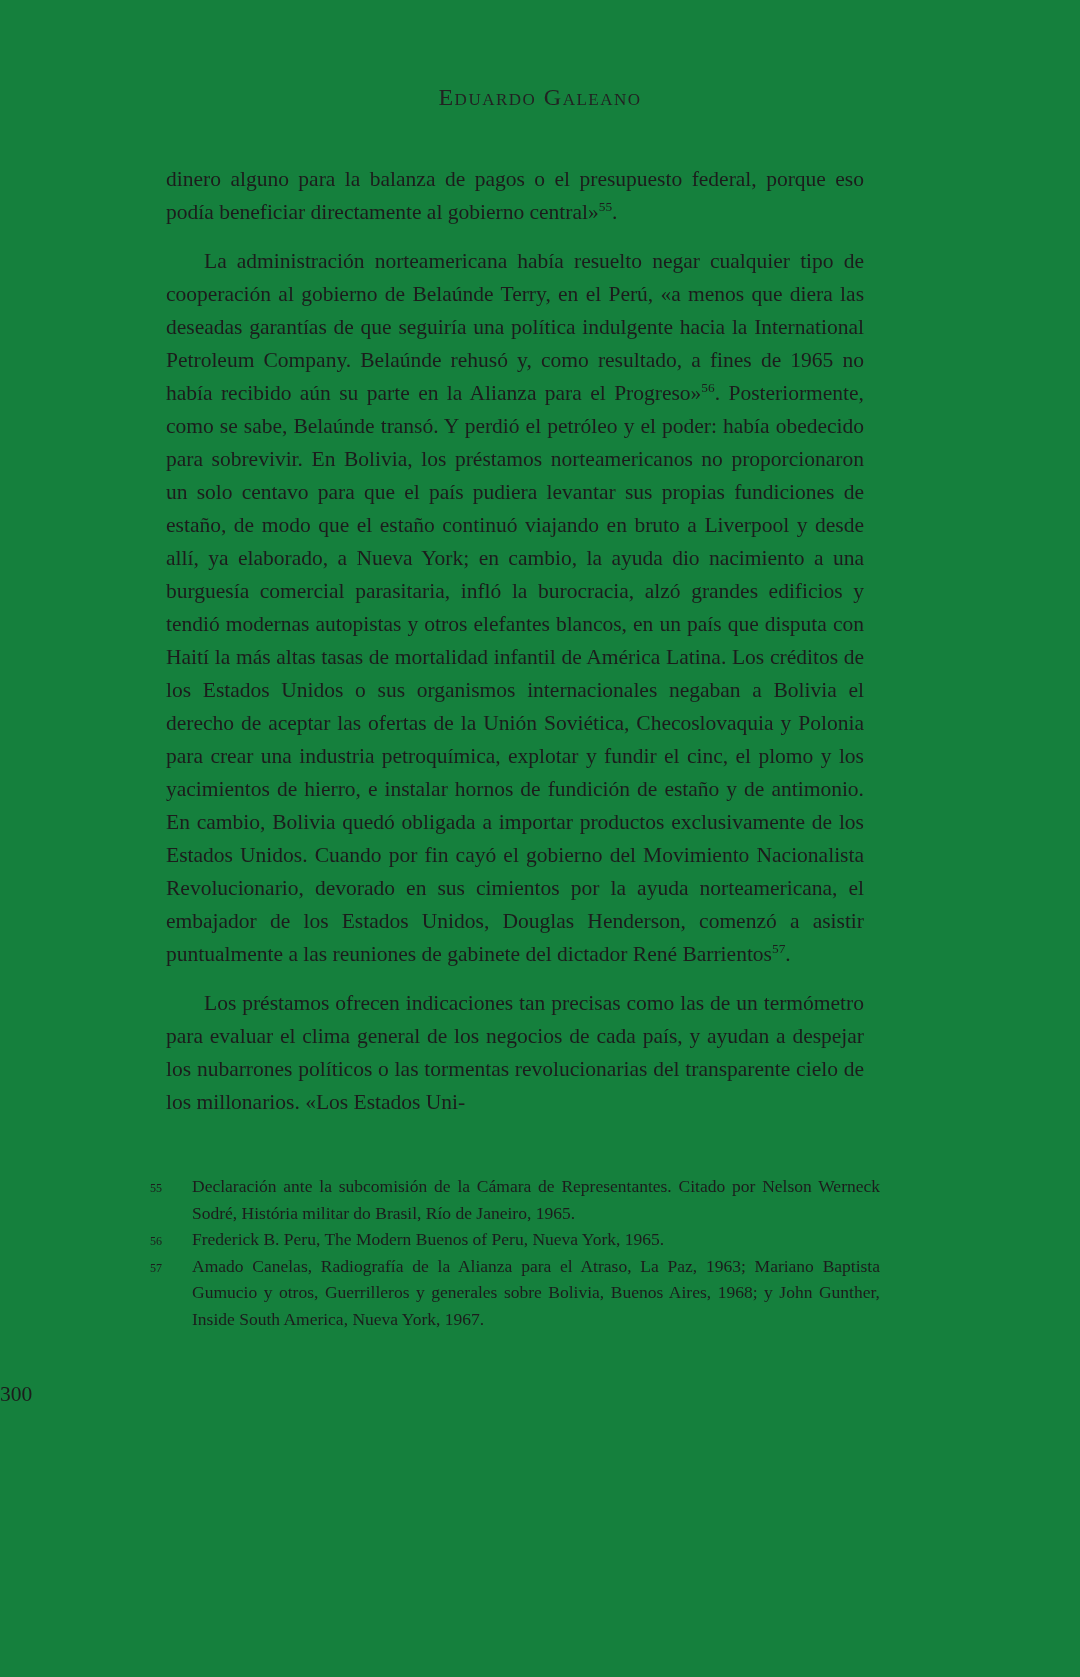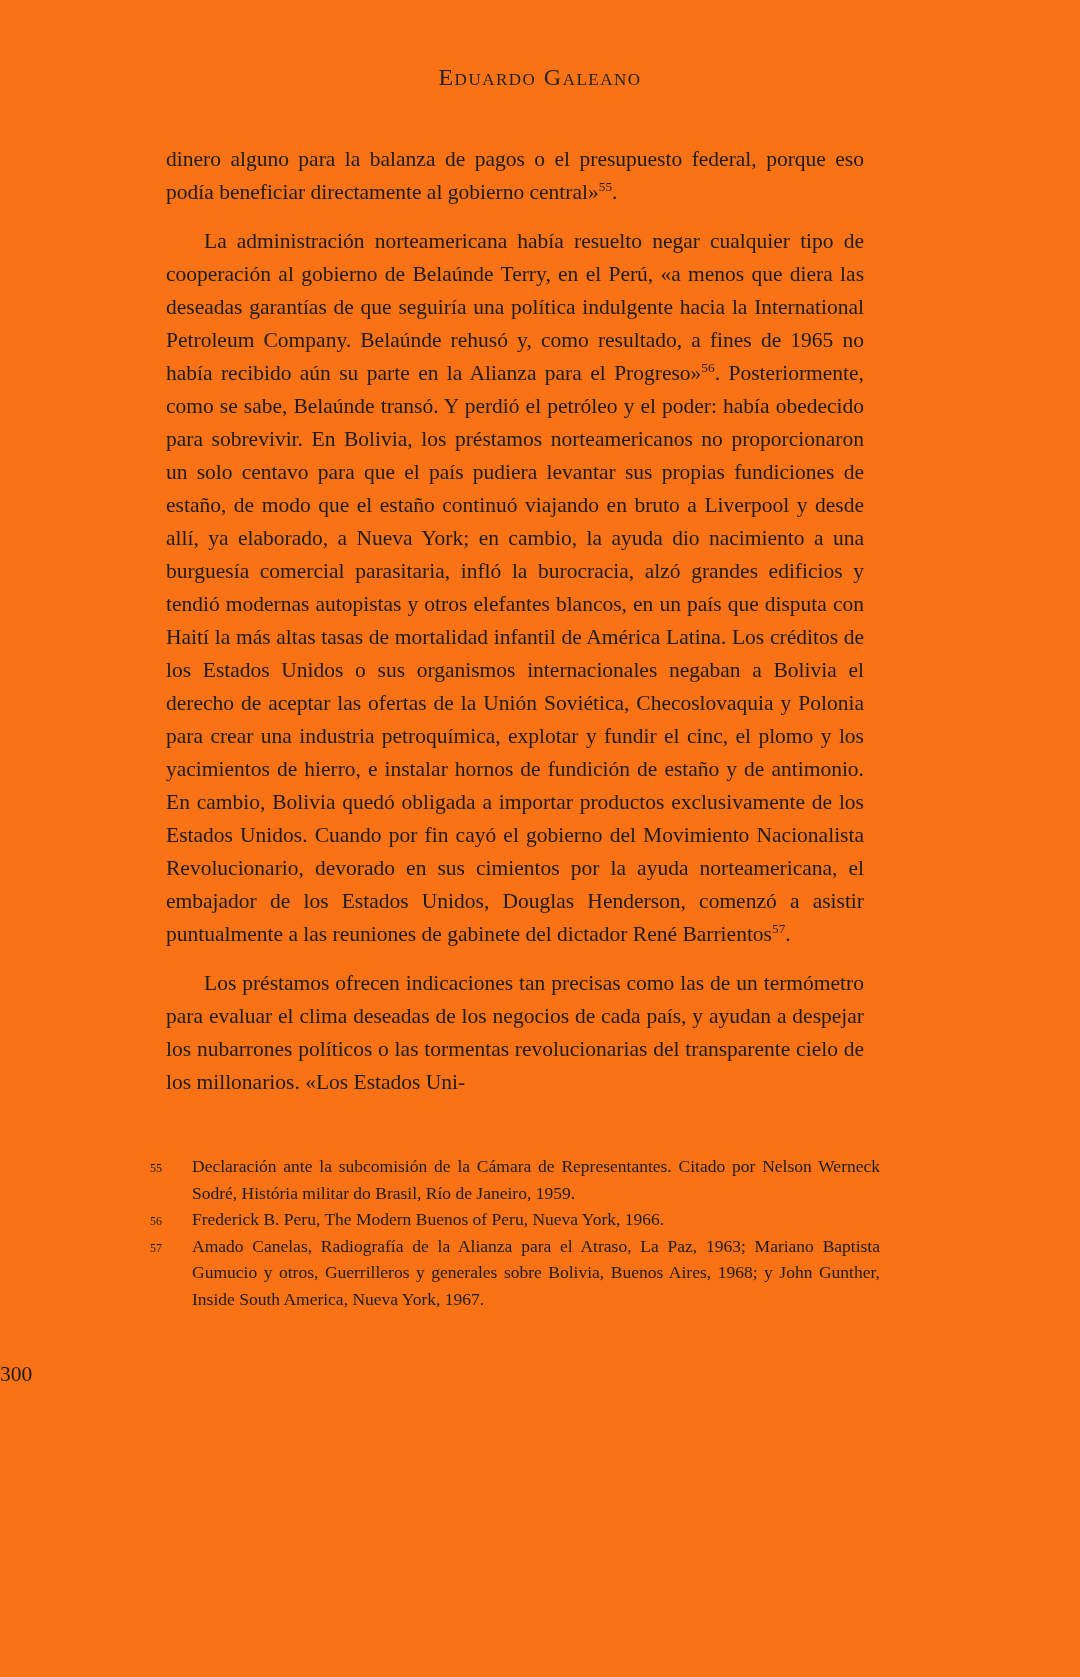--- a/index.html
+++ b/index.html
@@ -5,25 +5,25 @@
   html, body {
     margin: 0;
     padding: 0;
     background: #e8e8e8;
   }
   .page {
     position: relative;
     width: 1080px;
     height: 1677px;
     margin: 0 auto;
-    background: #f97316;
+    background: #15803d;
     font-family: "Liberation Serif", "DejaVu Serif", serif;
     color: #1c1c1c;
     box-sizing: border-box;
-    padding-top: 64px;
+    padding-top: 84px;
     overflow: hidden;
   }
   .running-head {
     text-align: center;
     font-variant: small-caps;
     font-size: 24px;
     letter-spacing: 1.5px;
     color: #222;
     margin: 0 0 52px 0;
     font-weight: normal;
@@ -84,24 +84,24 @@
 </head>
 <body>
 
 <div class="page">
 
   <h1 class="running-head">Eduardo Galeano</h1>
 
   <div class="text-block">
       <p class="para"><span>dinero alguno para la balanza de pagos o el presupuesto federal, porque eso podía beneficiar directamente al gobierno central»</span><sup>55</sup><span>.</span></p>
       <p class="para indent"><span>La administración norteamericana había resuelto negar cualquier tipo de cooperación al gobierno de Belaúnde Terry, en el Perú, «a menos que diera las deseadas garantías de que seguiría una política indulgente hacia la International Petroleum Company. Belaúnde rehusó y, como resultado, a fines de 1965 no había recibido aún su parte en la Alianza para el Progreso»</span><sup>56</sup><span>. Posteriormente, como se sabe, Belaúnde transó. Y perdió el petróleo y el poder: había obedecido para sobrevivir. En Bolivia, los préstamos norteamericanos no proporcionaron un solo centavo para que el país pudiera levantar sus propias fundiciones de estaño, de modo que el estaño continuó viajando en bruto a Liverpool y desde allí, ya elaborado, a Nueva York; en cambio, la </span><span class="ital">ayuda</span><span> dio nacimiento a una burguesía comercial parasitaria, infló la burocracia, alzó grandes edificios y tendió modernas autopistas y otros elefantes blancos, en un país que disputa con Haití la más altas tasas de mortalidad infantil de América Latina. Los créditos de los Estados Unidos o sus organismos </span><span class="ital">internacionales</span><span> negaban a Bolivia el derecho de aceptar las ofertas de la Unión Soviética, Checoslovaquia y Polonia para crear una industria petroquímica, explotar y fundir el cinc, el plomo y los yacimientos de hierro, e instalar hornos de fundición de estaño y de antimonio. En cambio, Bolivia quedó obligada a importar productos exclusivamente de los Estados Unidos. Cuando por fin cayó el gobierno del Movimiento Nacionalista Revolucionario, devorado en sus cimientos por la ayuda norteamericana, el embajador de los Estados Unidos, Douglas Henderson, comenzó a asistir puntualmente a las reuniones de gabinete del dictador René Barrientos</span><sup>57</sup><span>.</span></p>
-      <p class="para indent"><span>Los préstamos ofrecen indicaciones tan precisas como las de un termómetro para evaluar </span><span class="ital">el clima deseadas de los negocios</span><span> de cada país, y ayudan a despejar los nubarrones políticos o las tormentas revolucionarias del transparente cielo de los millonarios. «Los Estados Uni-</span></p>
+      <p class="para indent"><span>Los préstamos ofrecen indicaciones tan precisas como las de un termómetro para evaluar </span><span class="ital">el clima general de los negocios</span><span> de cada país, y ayudan a despejar los nubarrones políticos o las tormentas revolucionarias del transparente cielo de los millonarios. «Los Estados Uni-</span></p>
     </div>
 
   <div class="footnotes">
-      <p class="footnote"><span class="fn-marker">55</span><span class="fn-content"><span>Declaración ante la subcomisión de la Cámara de Representantes. Citado por Nelson Werneck Sodré, </span><span class="ital">História militar do Brasil</span><span>, Río de Janeiro, 1959.</span></span></p>
-      <p class="footnote"><span class="fn-marker">56</span><span class="fn-content"><span>Frederick B. Peru, </span><span class="ital">The Modern Buenos of Peru</span><span>, Nueva York, 1966.</span></span></p>
+      <p class="footnote"><span class="fn-marker">55</span><span class="fn-content"><span>Declaración ante la subcomisión de la Cámara de Representantes. Citado por Nelson Werneck Sodré, </span><span class="ital">História militar do Brasil</span><span>, Río de Janeiro, 1965.</span></span></p>
+      <p class="footnote"><span class="fn-marker">56</span><span class="fn-content"><span>Frederick B. Peru, </span><span class="ital">The Modern Buenos of Peru</span><span>, Nueva York, 1965.</span></span></p>
       <p class="footnote"><span class="fn-marker">57</span><span class="fn-content"><span>Amado Canelas, </span><span class="ital">Radiografía de la Alianza para el Atraso</span><span>, La Paz, 1963; Mariano Baptista Gumucio y otros, </span><span class="ital">Guerrilleros y generales sobre Bolivia</span><span>, Buenos Aires, 1968; y John Gunther, </span><span class="ital">Inside South America</span><span>, Nueva York, 1967.</span></span></p>
     </div>
 
   <div class="page-number">300</div>
 
 </div>
 
 </body></html>

